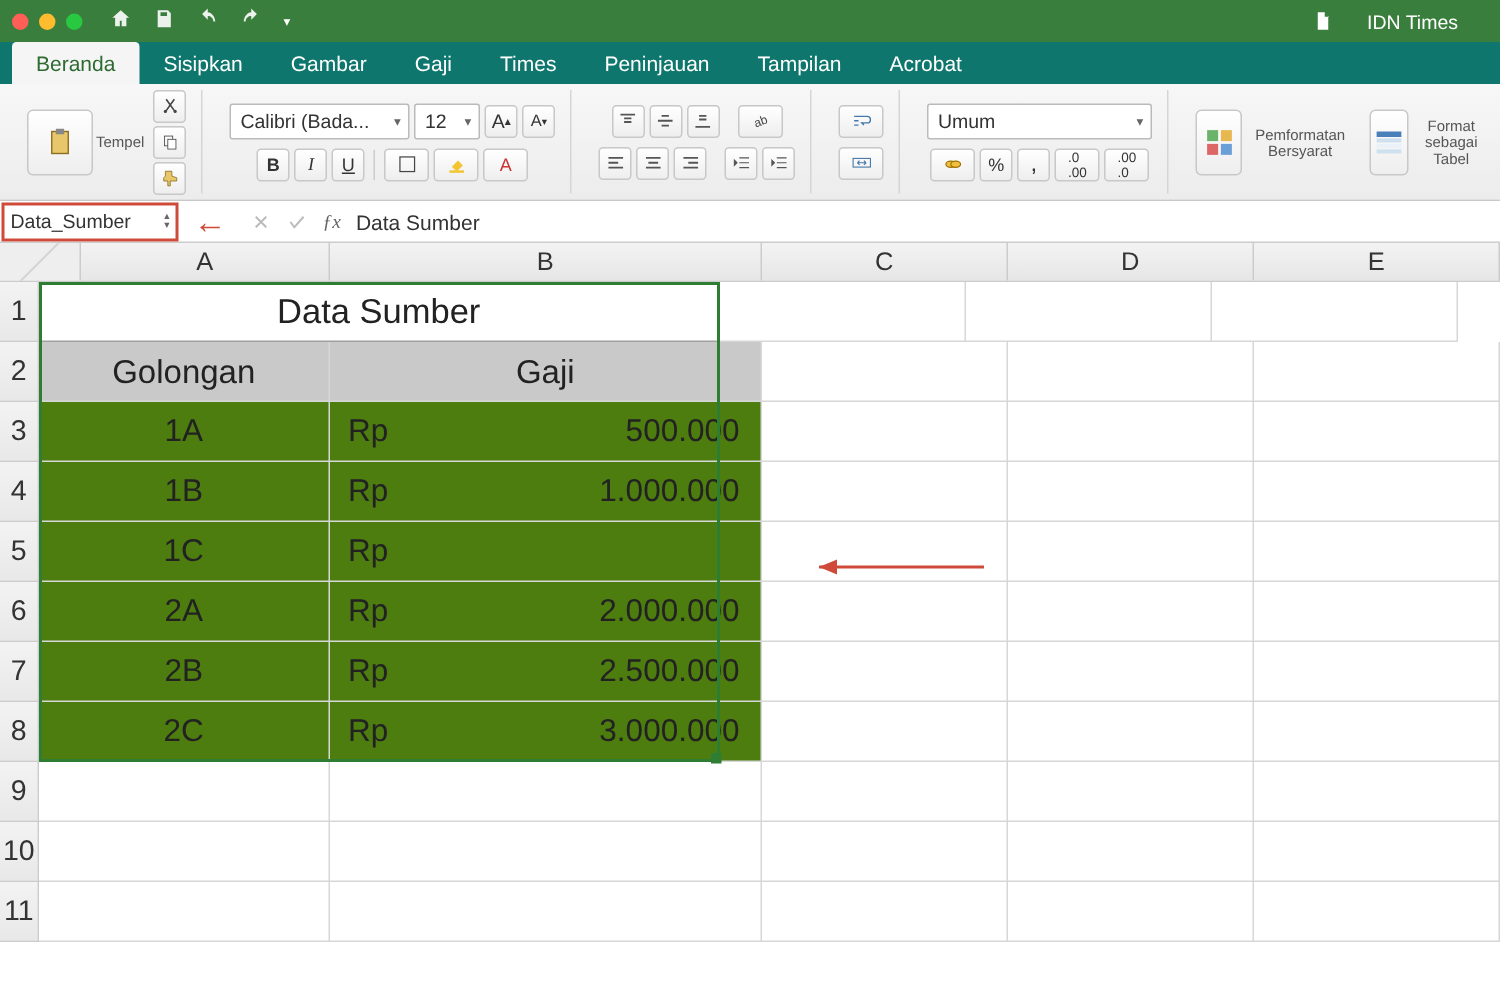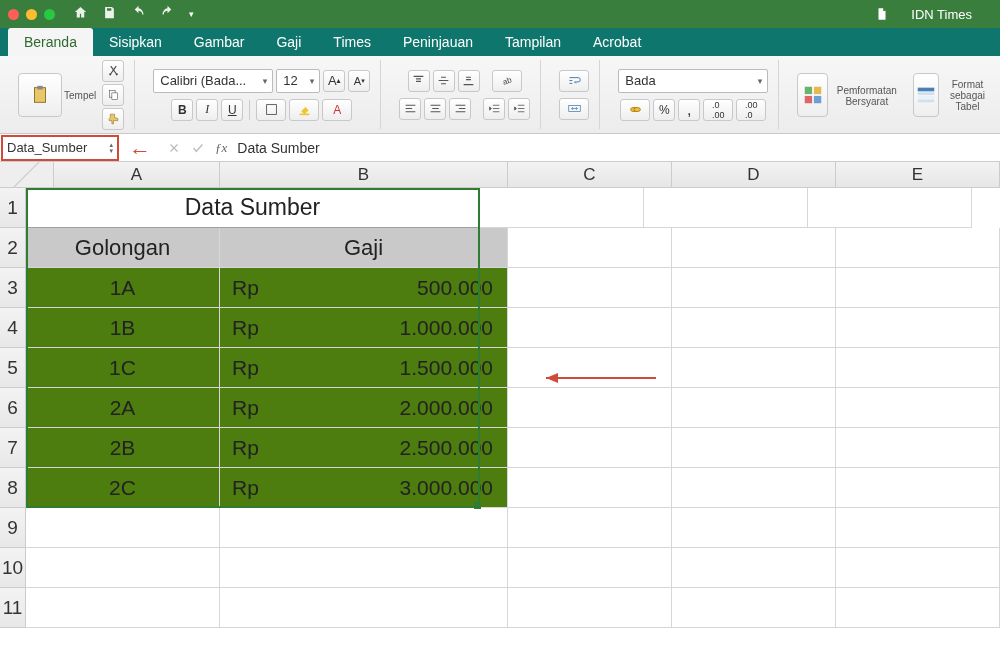--- a/index.html
+++ b/index.html
@@ -249,21 +249,21 @@
       <div class="rbtn wide" style="margin-top:4px;">
           <svg viewBox="0 0 18 12">
             <rect x="1" y="2" width="16" height="8" fill="none" stroke="#47a"></rect>
             <path d="M5 6h8M5 6l2-2M5 6l2 2M13 6l-2-2M13 6l-2 2" stroke="#47a" fill="none"></path>
           </svg>
         </div>
     </div>
   </div>
 
   <div class="group">
-    <div class="combo" style="width:150px;">Bada</div>
+    <div class="combo" style="width:150px;">Umum</div>
     <div class="btnrow" style="margin-top:4px;">
       <div class="rbtn wide">
           <svg viewBox="0 0 16 16">
             <ellipse cx="6" cy="8" rx="4" ry="2.5" fill="#f0c040" stroke="#a07000"></ellipse>
             <ellipse cx="10" cy="8" rx="4" ry="2.5" fill="#f0c040" stroke="#a07000"></ellipse>
           </svg>
         </div>
       <div class="rbtn">%</div>
       <div class="rbtn" style="font-size:16px;">,</div>
       <div class="rbtn wide" style="font-size:9px;">.0<br>.00</div>
@@ -382,21 +382,20 @@
           </div>
         <div class="cell cC"></div>
           <div class="cell cD"></div>
           <div class="cell cE"></div>
       </div>
       <div class="row">
         <div class="cell cA sel">1C</div>
         <div class="cell cB sel">
             <div class="cellB">
               <span class="rp">Rp</span>
-              <span class="val">1.500.000</span>
             </div>
           </div>
         <div class="cell cC"></div>
           <div class="cell cD"></div>
           <div class="cell cE"></div>
       </div>
       <div class="row">
         <div class="cell cA sel">2A</div>
         <div class="cell cB sel">
             <div class="cellB">

